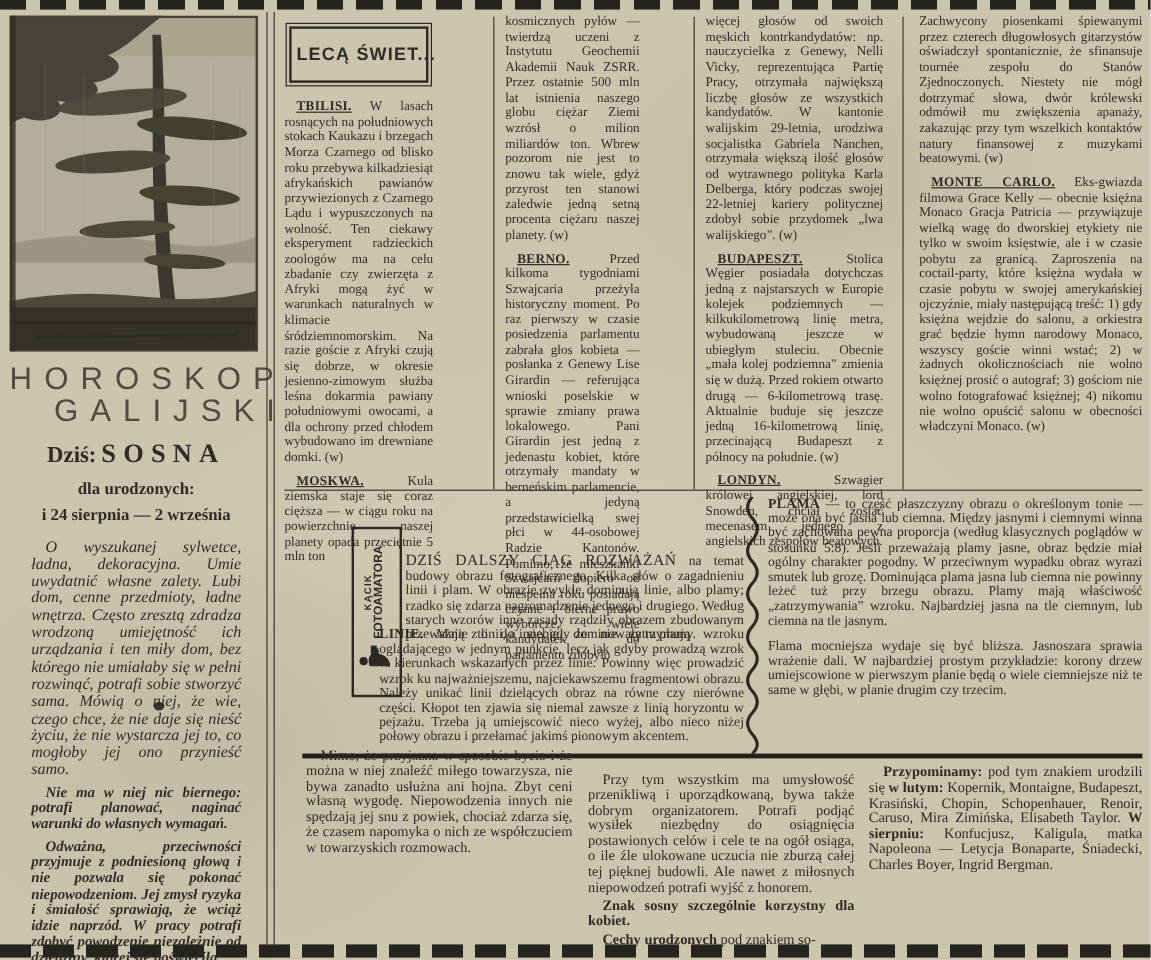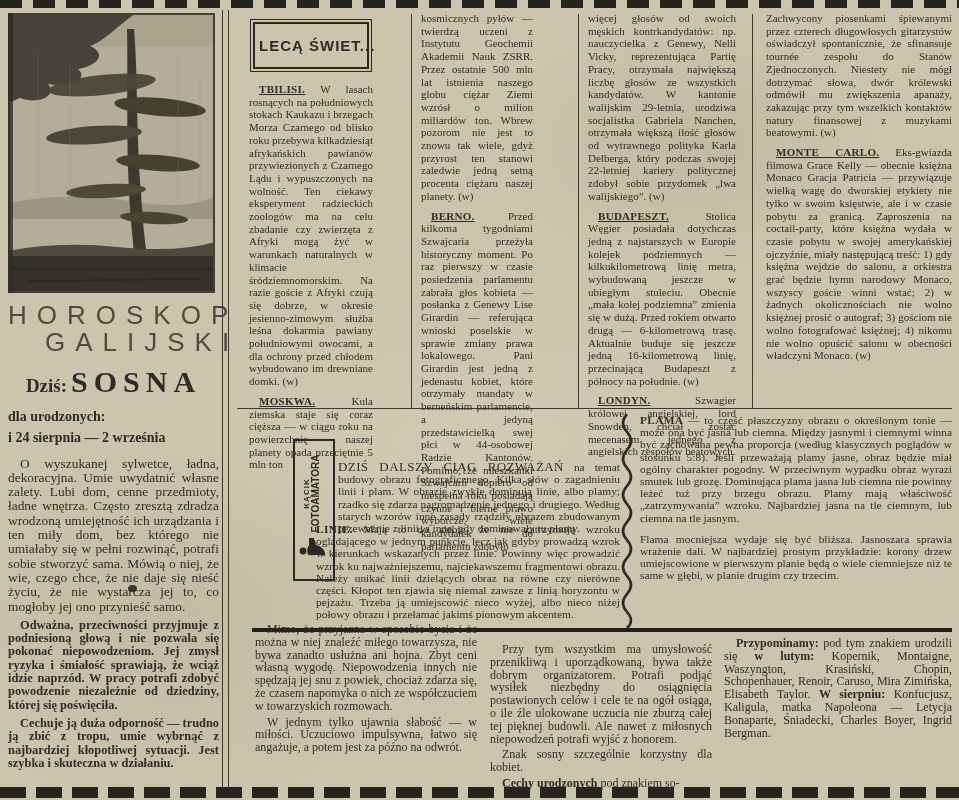--- a/index.html
+++ b/index.html
@@ -18,23 +18,23 @@
   .hline{position:absolute;height:1px;background:#3c392f;}
   .thick{position:absolute;height:4px;background:#201f19;}
   
   .leftcol{position:absolute;left:8px;top:13px;width:211px;}
   .tree{width:207px;height:280px;display:block;}
   .mast{margin-top:9px;font-family:"Liberation Sans",sans-serif;color:#4f4b3e;}
   .mast-line{font-size:26px;font-weight:400;letter-spacing:10px;line-height:1.05;white-space:nowrap;}
   .mast-line.l2{margin-left:37px;}
   .sign-row{text-align:center;font-weight:bold;margin-top:8px;white-space:nowrap;}
   .sign-today{font-size:19px;}
-  .sign-name{font-size:30px;letter-spacing:6px;}
-  .dates{text-align:left;font-weight:bold;font-size:14px;line-height:1.5;margin-top:7px;}
-  .hp{font-size:13.4px;line-height:14.3px;text-align:justify;text-indent:12px;margin:9px 0 0;}
+  .sign-name{font-size:22px;letter-spacing:6px;}
+  .dates{text-align:center;font-weight:bold;font-size:14px;line-height:1.5;margin-top:7px;}
+  .hp{font-size:13.4px;line-height:14.3px;text-align:justify;text-indent:12px;margin:9px 18px 0;font-style:italic;}
   .hp.b{font-weight:bold;font-size:12.4px;line-height:13.3px;margin-top:5px;}
   
   .newscol{position:absolute;top:12px;}
   .news-p{font-size:11px;line-height:12.7px;text-align:justify;text-indent:10px;margin:0 0 7px;}
   .news-p.cont{text-indent:0;}
   .news-lead{font-weight:bold;letter-spacing:.3px;text-decoration:underline;}
   .leca-box{border:2px solid #2b2920;outline:1px solid #2b2920;outline-offset:2px;margin:10px 4px 14px;
     padding:13px 4px;text-align:center;font-family:"Liberation Sans",sans-serif;font-weight:bold;
     font-size:15px;letter-spacing:1px;white-space:nowrap;}
   
@@ -46,21 +46,21 @@
   .stamp-inner{position:absolute;left:-50px;top:50px;width:134px;height:34px;transform:rotate(-90deg);
     display:flex;align-items:center;gap:3px;justify-content:center;}
   .stamp-txt{font-family:"Liberation Sans",sans-serif;font-weight:bold;color:#2b2921;text-align:center;line-height:1.05;}
   .stamp-txt .s1{font-size:8px;letter-spacing:1px;display:block;}
   .stamp-txt .s2{font-size:10px;display:block;}
   .brace{position:absolute;left:618px;top:414px;}
   .blot{position:absolute;width:9px;height:7px;border-radius:50%;background:#1f1e19;opacity:.85;}
   
   .bcol{position:absolute;}
   .bp{font-size:12px;line-height:12.8px;text-align:justify;text-indent:12px;margin:0 0 3px;}
-  .bp.b{font-weight:normal;}
+  .bp.b{font-weight:bold;}
   .bl{font-weight:bold;}
 </style>
 </head>
 <body>
 
 <div class="page">
 
   <div class="dashes top"></div>
   <div class="dashes bottom"></div>
 
@@ -100,33 +100,34 @@
       <span class="sign-today">Dziś:</span>
       <span class="sign-name">SOSNA</span>
     </div>
 
     <div class="dates">
       <div>dla urodzonych:</div>
       <div>i 24 sierpnia — 2 września</div>
     </div>
 
     <p class="hp">O wyszukanej sylwetce, ładna, dekoracyjna. Umie uwydatnić własne zalety. Lubi dom, cenne przedmioty, ładne wnętrza. Często zresztą zdradza wrodzoną umiejętność ich urządzania i ten miły dom, bez którego nie umiałaby się w pełni rozwinąć, potrafi sobie stworzyć sama. Mówią o niej, że wie, czego chce, że nie daje się nieść życiu, że nie wystarcza jej to, co mogłoby jej ono przynieść samo.</p>
+    <p class="hp b">Nie ma w niej nic biernego: potrafi planować, naginać warunki do własnych wymagań.</p>
     <p class="hp b">Odważna, przeciwności przyjmuje z podniesioną głową i nie pozwala się pokonać niepowodzeniom. Jej zmysł ryzyka i śmiałość sprawiają, że wciąż idzie naprzód. W pracy potrafi zdobyć powodzenie niezależnie od dziedziny, której się poświęciła.</p>
     <p class="hp b">Cechuje ją duża odporność — trudno ją zbić z tropu, umie wybrnąć z najbardziej kłopotliwej sytuacji. Jest szybka i skuteczna w działaniu.</p>
   </div>
 
   <div class="blot" style="left:128px;top:585px;"></div>
 
   <div class="vline dbl" style="left:222px;top:10px;height:778px;"></div>
   <div class="vline" style="left:411px;top:14px;height:394px;"></div>
   <div class="vline" style="left:578px;top:14px;height:394px;"></div>
   <div class="vline" style="left:752px;top:14px;height:394px;"></div>
   <div class="hline" style="left:237px;top:408px;width:715px;"></div>
 
-  <div class="newscol" style="left:249px;width:124px;">
+  <div class="newscol" style="left:237px;width:124px;">
     <div class="leca-box">
       <span>LECĄ ŚWIET...</span>
     </div>
     <p class="news-p">
       <span class="news-lead">TBILISI.</span><span> W lasach rosnących na południowych stokach Kaukazu i brzegach Morza Czarnego od blisko roku przebywa kilkadziesiąt afrykańskich pawianów przywiezionych z Czarnego Lądu i wypuszczonych na wolność. Ten ciekawy eksperyment radzieckich zoologów ma na celu zbadanie czy zwierzęta z Afryki mogą żyć w warunkach naturalnych w klimacie śródziemnomorskim. Na razie goście z Afryki czują się dobrze, w okresie jesienno-zimowym służba leśna dokarmia pawiany południowymi owocami, a dla ochrony przed chłodem wybudowano im drewniane domki. (w)</span>
     </p>
     <p class="news-p">
       <span class="news-lead">MOSKWA.</span><span> Kula ziemska staje się coraz cięższa — w ciągu roku na powierzchnię naszej planety opada przeciętnie 5 mln ton</span>
     </p>
   </div>
@@ -189,30 +190,29 @@
     <p class="ph">
       <span class="blead">PLAMA</span><span> — to część płaszczyzny obrazu o określonym tonie — może ona być jasna lub ciemna. Między jasnymi i ciemnymi winna być zachowana pewna proporcja (według klasycznych poglądów w stosunku 5:8). Jeśli przeważają plamy jasne, obraz będzie miał ogólny charakter pogodny. W przeciwnym wypadku obraz wyrazi smutek lub grozę. Dominująca plama jasna lub ciemna nie powinny leżeć tuż przy brzegu obrazu. Plamy mają właściwość „zatrzymywania” wzroku. Najbardziej jasna na tle ciemnym, lub ciemna na tle jasnym.</span>
     </p>
     <p class="ph">Flama mocniejsza wydaje się być bliższa. Jasnoszara sprawia wrażenie dali. W najbardziej prostym przykładzie: korony drzew umiejscowione w pierwszym planie będą o wiele ciemniejsze niż te same w głębi, w planie drugim czy trzecim.</p>
   </div>
 
   <div class="thick" style="left:252px;top:628px;width:700px;"></div>
 
   <div class="bcol" style="left:255px;top:623px;width:222px;">
     <p class="bp">Mimo, że przyjazna w sposobie bycia i że można w niej znaleźć miłego towarzysza, nie bywa zanadto usłużna ani hojna. Zbyt ceni własną wygodę. Niepowodzenia innych nie spędzają jej snu z powiek, chociaż zdarza się, że czasem napomyka o nich ze współczuciem w towarzyskich rozmowach.</p>
-    <p class="bp">W jednym tylko ujawnia słabość — w miłości. Uczuciowo impulsywna, łatwo się angażuje, a potem jest za późno na odwrót.</p>
   </div>
 
   <div class="bcol" style="left:490px;top:643px;width:222px;">
     <p class="bp">Przy tym wszystkim ma umysłowość przenikliwą i uporządkowaną, bywa także dobrym organizatorem. Potrafi podjąć wysiłek niezbędny do osiągnięcia postawionych celów i cele te na ogół osiąga, o ile źle ulokowane uczucia nie zburzą całej tej pięknej budowli. Ale nawet z miłosnych niepowodzeń potrafi wyjść z honorem.</p>
     <p class="bp b">Znak sosny szczególnie korzystny dla kobiet.</p>
     <p class="bp">
       <span class="bl">Cechy urodzonych</span><span> pod znakiem so-</span>
     </p>
   </div>
 
   <div class="bcol" style="left:724px;top:637px;width:228px;">
     <p class="bp">
-      <span class="bl">Przypominamy:</span><span> pod tym znakiem urodzili się </span><span class="bl">w lutym:</span><span> Kopernik, Montaigne, Waszyngton, Krasiński, Chopin, Schopenhauer, Renoir, Caruso, Mira Zimińska, Elisabeth Taylor. </span><span class="bl">W sierpniu:</span><span> Konfucjusz, Kaligula, matka Napoleona — Letycja Bonaparte, Śniadecki, Charles Boyer, Ingrid Bergman.</span>
+      <span class="bl">Przypominamy:</span><span> pod tym znakiem urodzili się </span><span class="bl">w lutym:</span><span> Kopernik, Montaigne, Budapeszt, Krasiński, Chopin, Schopenhauer, Renoir, Caruso, Mira Zimińska, Elisabeth Taylor. </span><span class="bl">W sierpniu:</span><span> Konfucjusz, Kaligula, matka Napoleona — Letycja Bonaparte, Śniadecki, Charles Boyer, Ingrid Bergman.</span>
     </p>
   </div>
 
 </div>
 
 </body></html>

